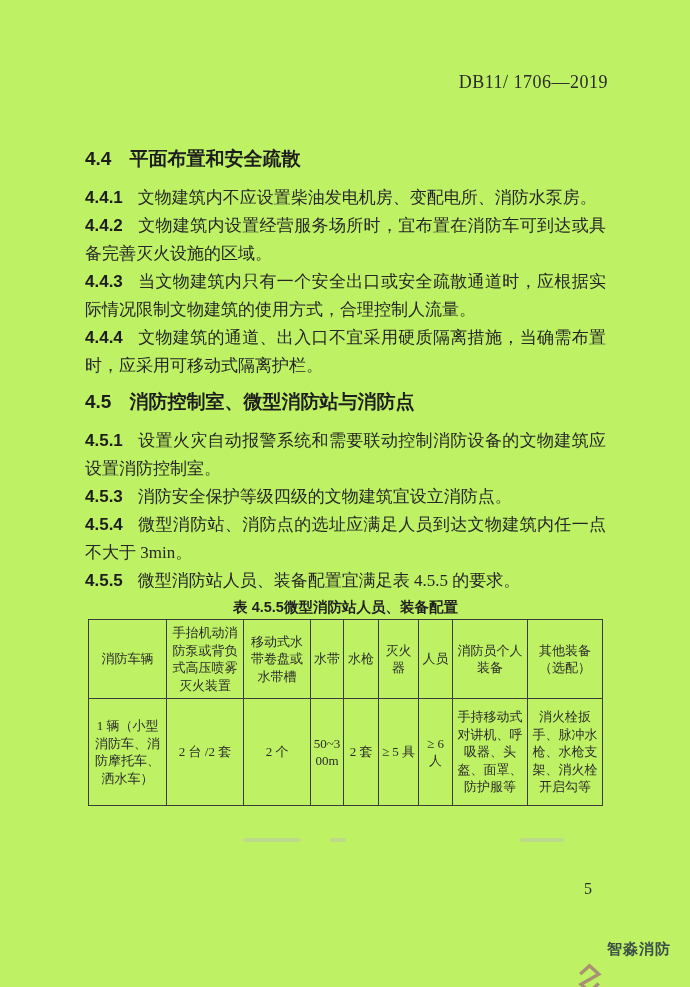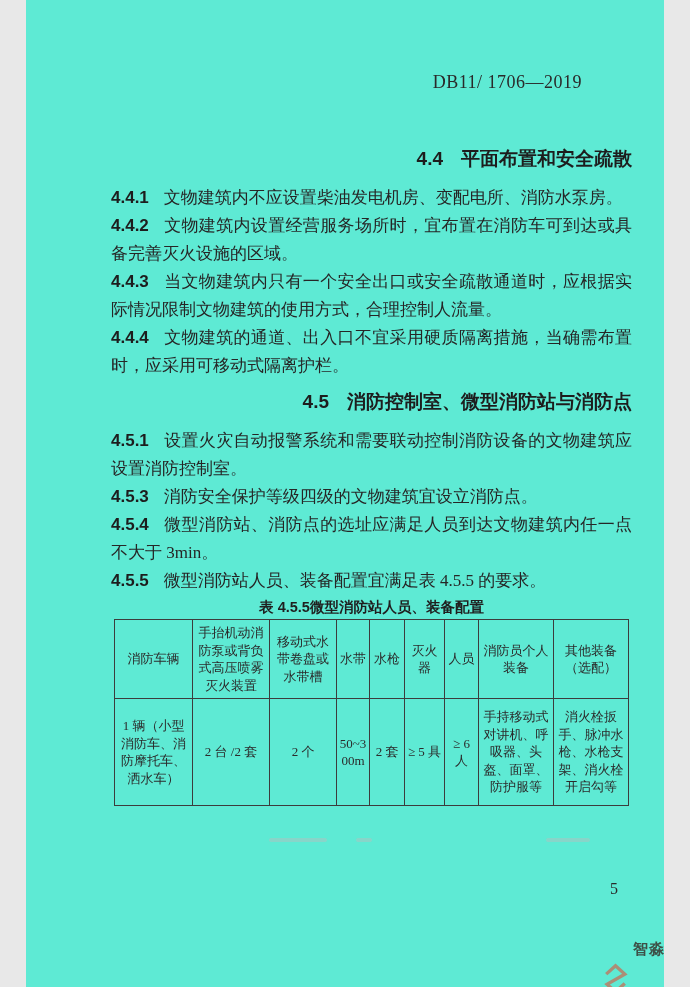--- a/index.html
+++ b/index.html
@@ -1,36 +1,36 @@
 <!DOCTYPE html>
 <html><head>
 <meta charset="utf-8">
 <style>
   html,body{margin:0;padding:0;background:#e8e8e8;}
   .page{
     position:relative;
-    width:638px;height:987px;
+    width:690px;height:987px;
     margin:0 auto;
-    background:#5eead4;
+    background:#bef264;
     overflow:hidden;
     font-family:"Liberation Serif", serif;
     color:#242424;
   }
   .doc-code{
     position:absolute;top:72px;right:82px;
     font-size:18px;letter-spacing:0.5px;
     font-family:"Liberation Serif", serif;
     color:#2a2a2a;
   }
   .content{
     position:absolute;top:146px;left:85px;width:521px;
   }
   h2.sec-heading{
     margin:0 0 12px 0;
-    text-align:right;
+    text-align:left;
     font-size:19px;line-height:26px;
     font-weight:bold;
     color:#1d1d1d;
     font-family:"Liberation Sans", sans-serif;
   }
   h2.sec-heading .hnum{margin-right:18px;font-family:"Liberation Sans", sans-serif;}
   h2.sec-heading.second{margin-top:9px;}
   p.para{
     margin:0;
     font-size:17px;line-height:28px;

